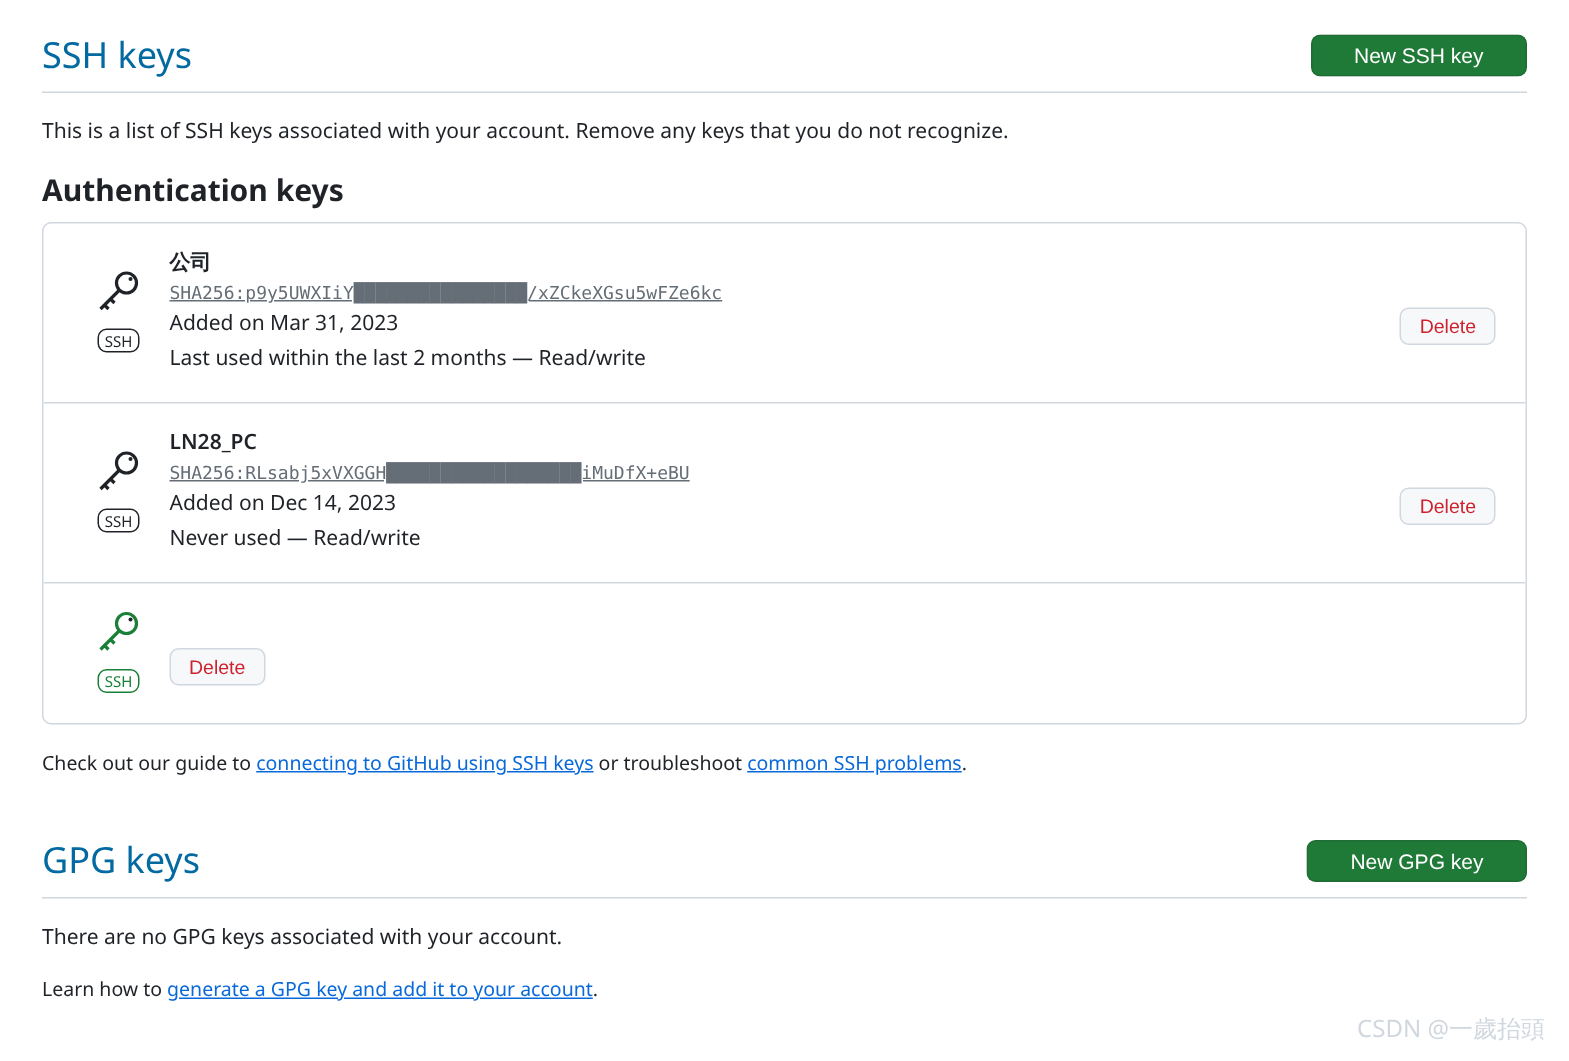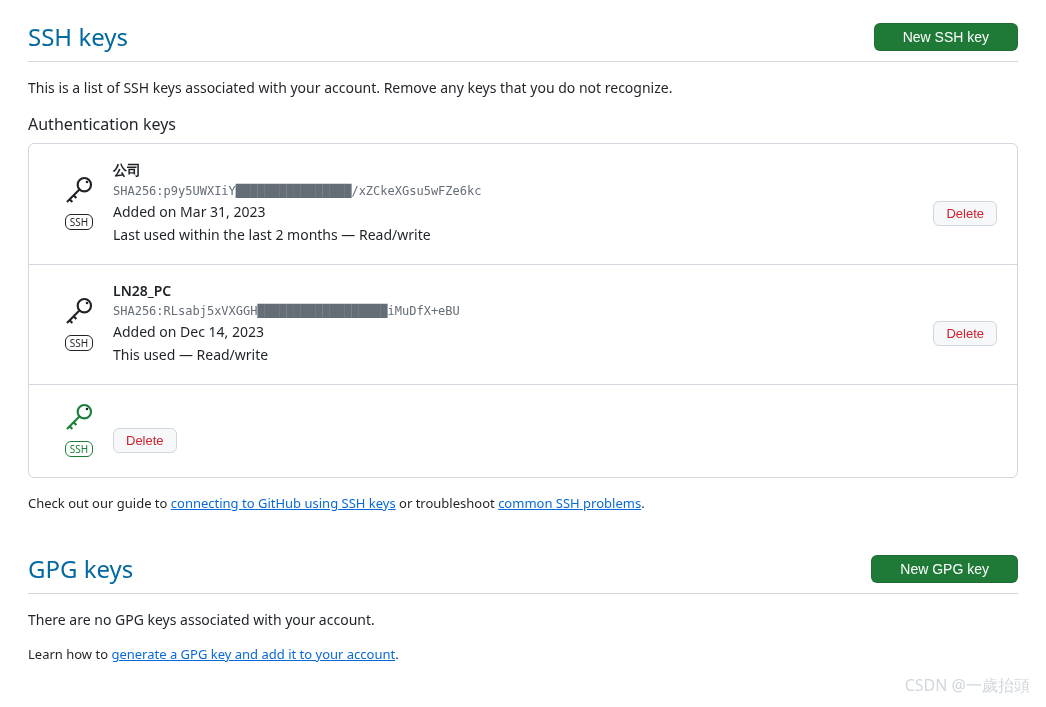--- a/index.html
+++ b/index.html
@@ -32,22 +32,22 @@
       padding: 5px 28px;
       font-size: 14px;
       font-weight: 500;
       cursor: pointer;
     }
     .intro-text {
       margin-bottom: 16px;
       color: #1f2328;
     }
     .subheading {
-      font-size: 16px;
-      font-weight: 400;
+      font-size: 20px;
+      font-weight: 700;
       margin-bottom: 8px;
     }
     .key-list {
       border: 1px solid #d0d7de;
       border-radius: 6px;
       overflow: hidden;
     }
     .key-item {
       display: flex;
       align-items: center;
@@ -79,20 +79,21 @@
       line-height: 14px;
     }
     .key-icon-wrap.recent .ssh-badge { border-color: #1a7f37; color: #1a7f37; }
     .key-details { flex: 1; }
     .key-name { font-weight: 600; font-size: 14px; margin-bottom: 4px; }
     .key-fingerprint {
       font-family: ui-monospace, SFMono-Regular, "SF Mono", Menlo, Consolas, monospace;
       font-size: 12px;
       color: #656d76;
       margin-bottom: 4px;
+      text-decoration: underline;
     }
     .key-added { color: #1f2328; margin-bottom: 4px; }
     .key-usage { color: #1f2328; }
     .key-usage.recent { color: #1a7f37; }
     .key-usage .rw { color: #1f2328; }
     .btn-delete {
       background: #f6f8fa;
       color: #cf222e;
       border: 1px solid #d0d7de;
       border-radius: 6px;
@@ -164,21 +165,21 @@
             <circle cx="18" cy="6" r="1" fill="currentColor" stroke="none"></circle>
             <path d="M12.5 11.5 L3 21 M5 19 l2 2 M8 16 l2 2"></path>
           </svg>
       </span>
       <span class="ssh-badge">SSH</span>
     </div>
     <div class="key-details">
       <div class="key-name">LN28_PC</div>
       <div class="key-fingerprint">SHA256:RLsabj5xVXGGH██████████████████iMuDfX+eBU</div>
       <div class="key-added">Added on Dec 14, 2023</div>
-      <div class="key-usage"><span>This used</span><span class="rw"> — Read/write</span></div>
+      <div class="key-usage"><span>Never used</span><span class="rw"> — Read/write</span></div>
     </div>
     <button class="btn-delete">Delete</button>
   </div>
 
   <div class="key-item">
     <div class="key-icon-wrap recent">
       <span>
         <svg viewBox="0 0 24 24" stroke-width="1.6">
             <circle cx="16" cy="8" r="5"></circle>
             <circle cx="18" cy="6" r="1" fill="currentColor" stroke="none"></circle>

